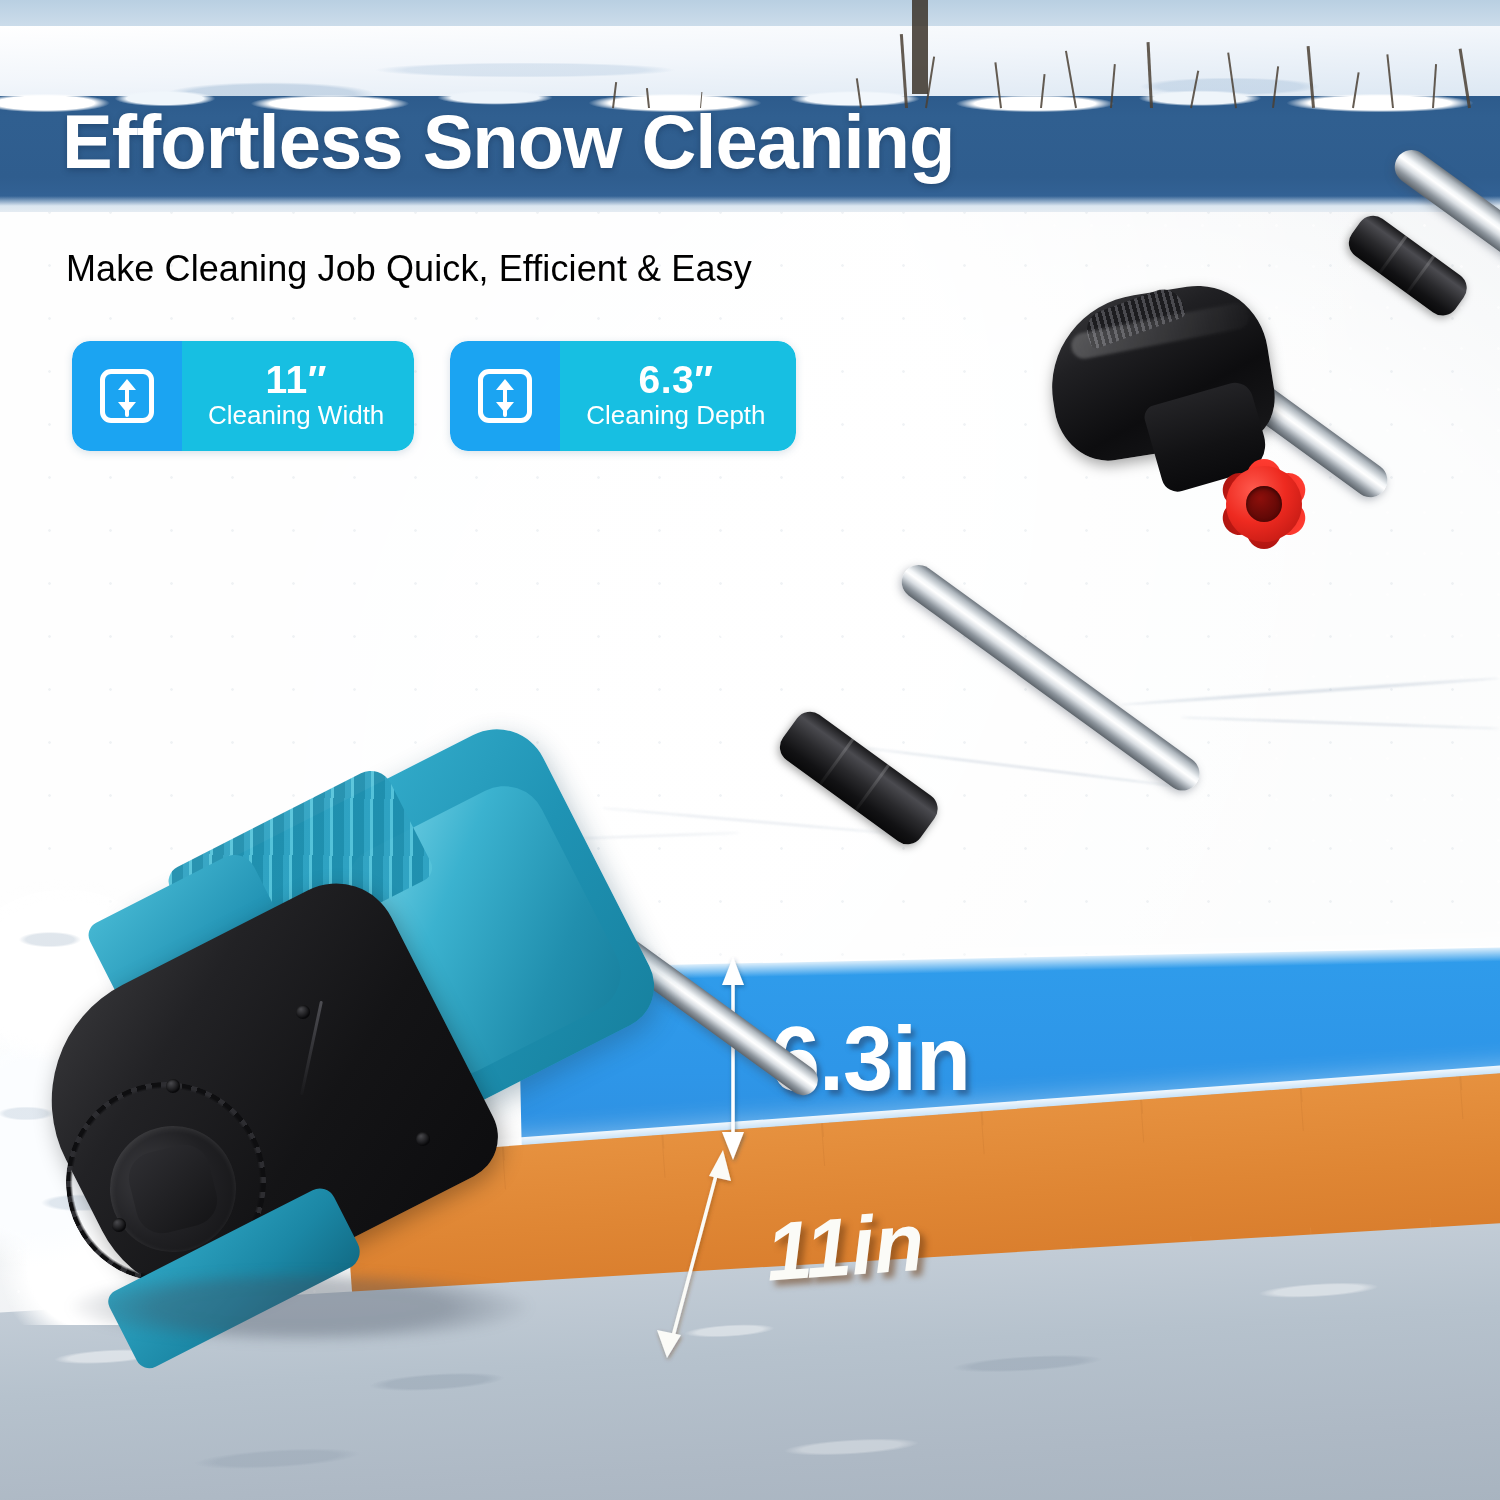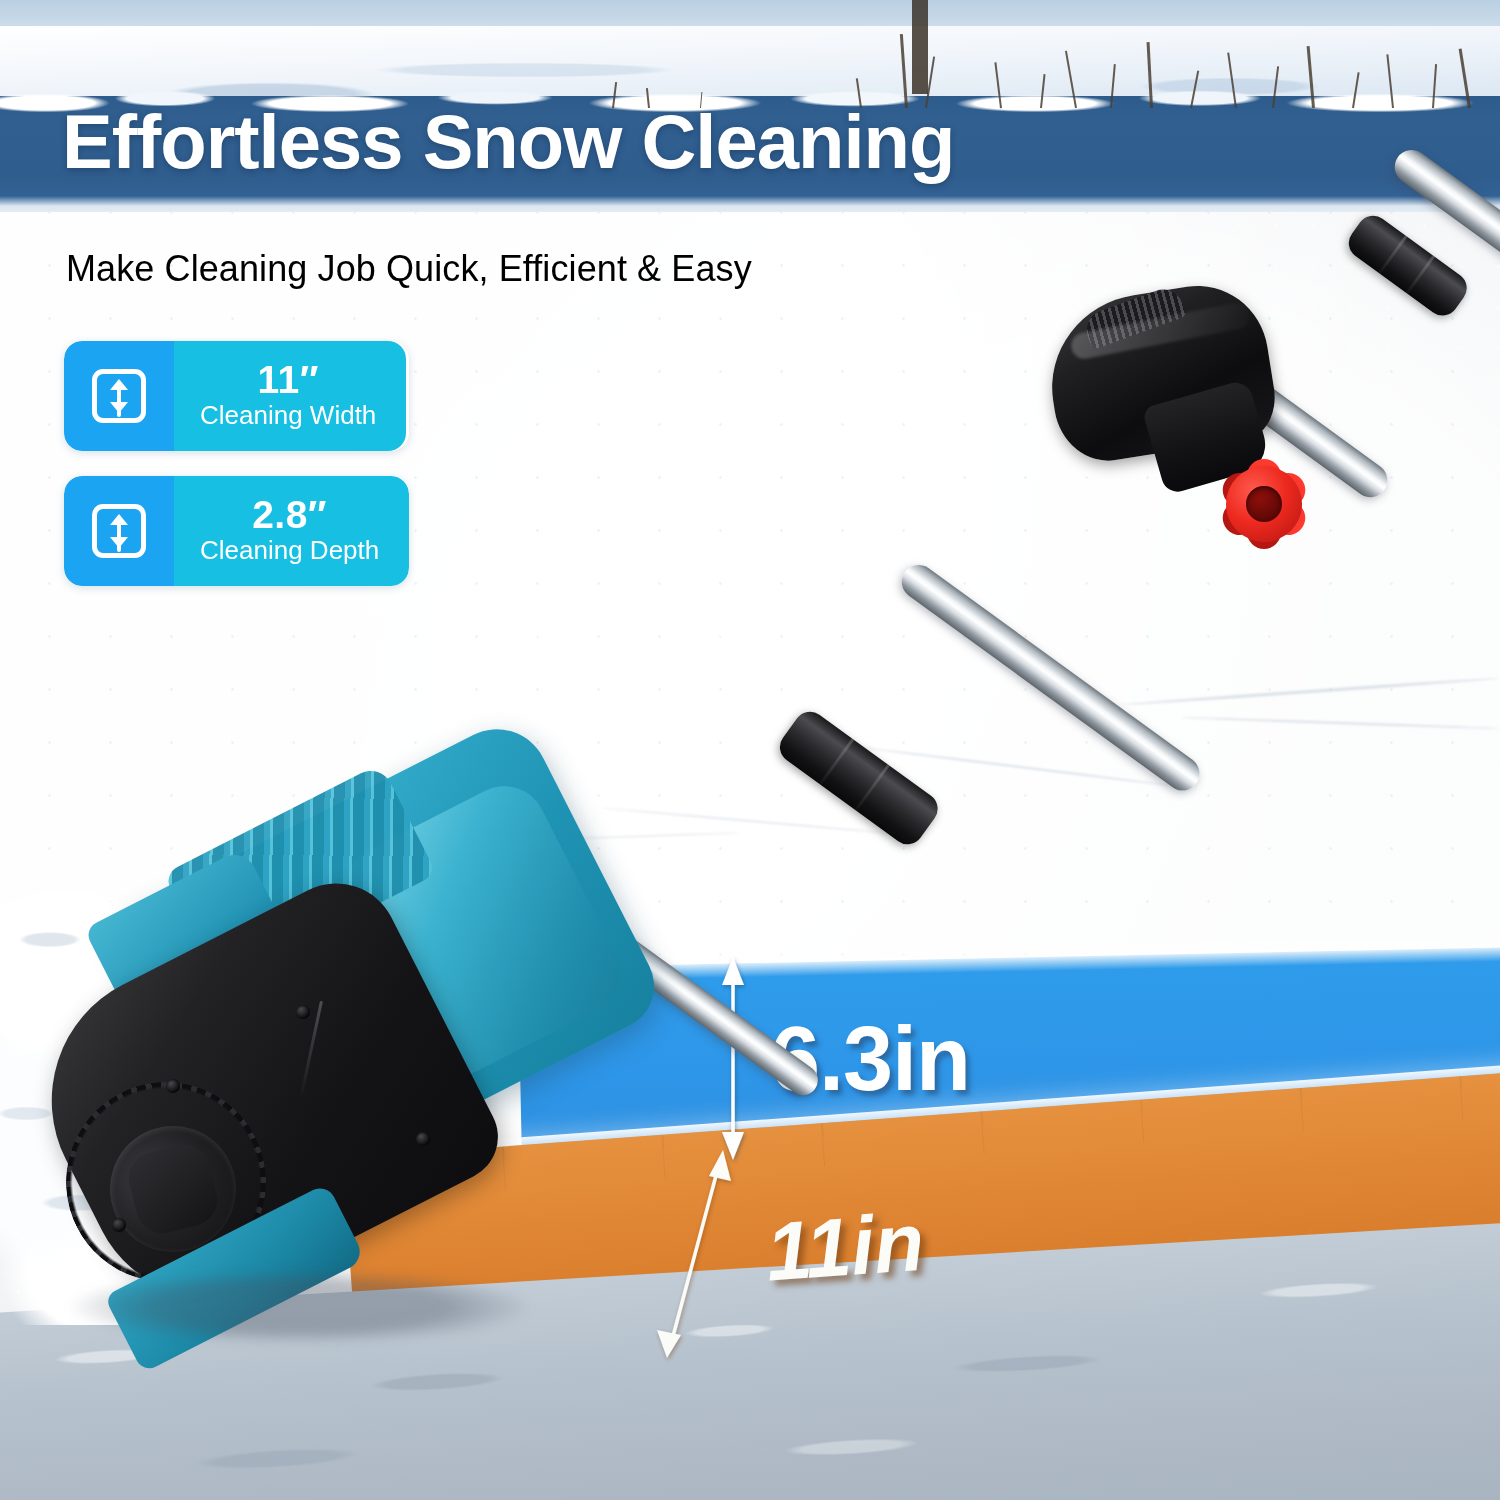--- a/index.html
+++ b/index.html
@@ -90,21 +90,21 @@
     letter-spacing:-1px; line-height:1; white-space:nowrap;
     text-shadow:0 2px 6px rgba(20,45,75,.45);
   }
 
   .subhead {
     position:absolute; left:66px; top:228px;
     font-size:36px; color:#000000; letter-spacing:.1px; white-space:nowrap;margin-top:20px;
   }
 
   
-  .badges { position:absolute; left:64px; top:341px; display:flex; gap:25px;flex-direction:column; }
+  .badges { position:absolute; left:72px; top:341px; display:flex; gap:36px; }
   .badge { display:flex; align-items:stretch; border-radius:18px; overflow:hidden;
            box-shadow:0 2px 8px rgba(40,90,130,.18); height:110px; }
   .badge-icon {
     width:110px; background:#1ba4f2; display:flex; align-items:center; justify-content:center;
     border-radius:18px 0 0 18px;
   }
   .sq { width:54px; height:54px; border:5px solid #fff; border-radius:11px;
         position:relative; }
   .sq .shaft { position:absolute; left:50%; top:9px; width:4px; height:34px;
                margin-left:-2px; background:#fff; border-radius:2px; }
@@ -403,21 +403,21 @@
 
     <div class="badge">
       <div class="badge-icon">
         <div class="sq">
           <div class="shaft"></div>
           <div class="ah-up"></div>
           <div class="ah-dn"></div>
         </div>
       </div>
       <div class="badge-text">
-        <div class="badge-value">2.8″</div>
+        <div class="badge-value">6.3″</div>
         <div class="badge-label">Cleaning Depth</div>
       </div>
     </div>
 
   </div>
 
   <div class="band-blue"></div>
   <div class="band-orange-topglow"></div>
   <div class="band-orange"></div>
 

